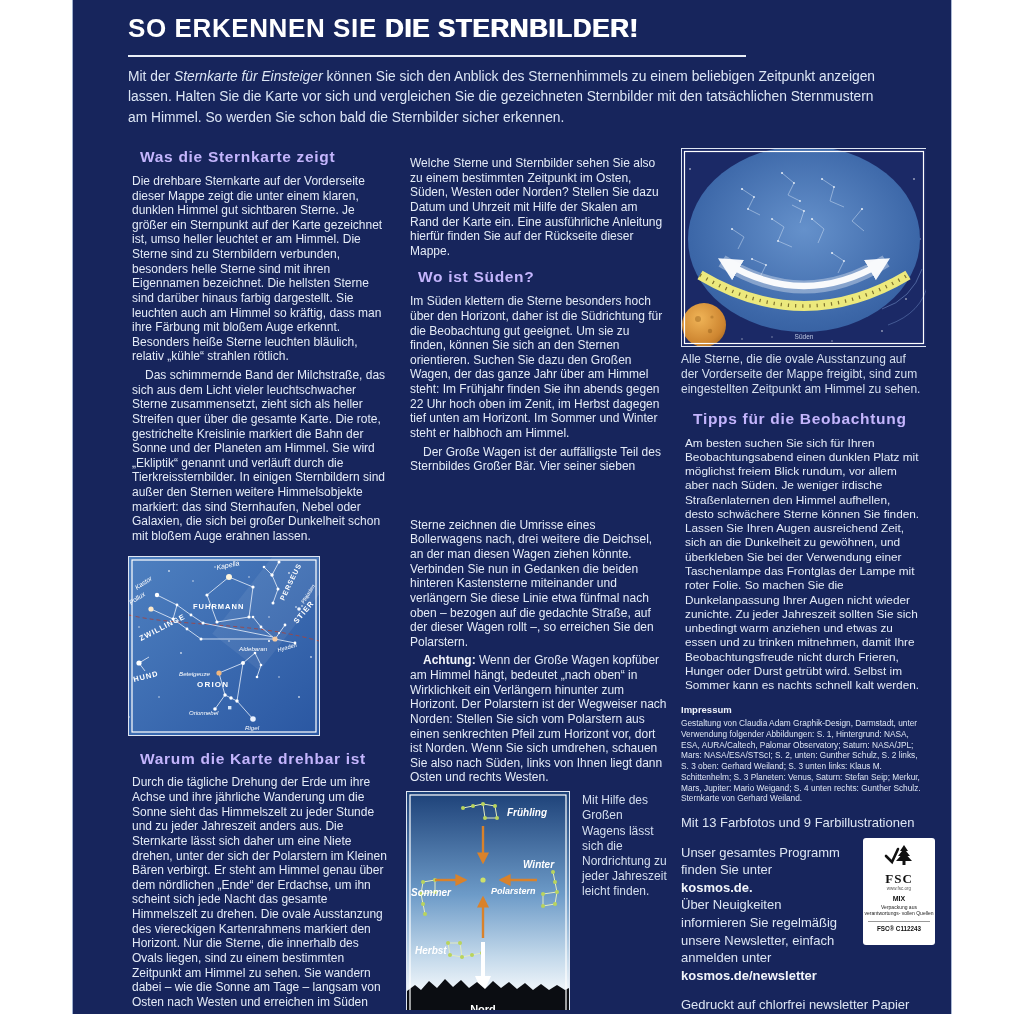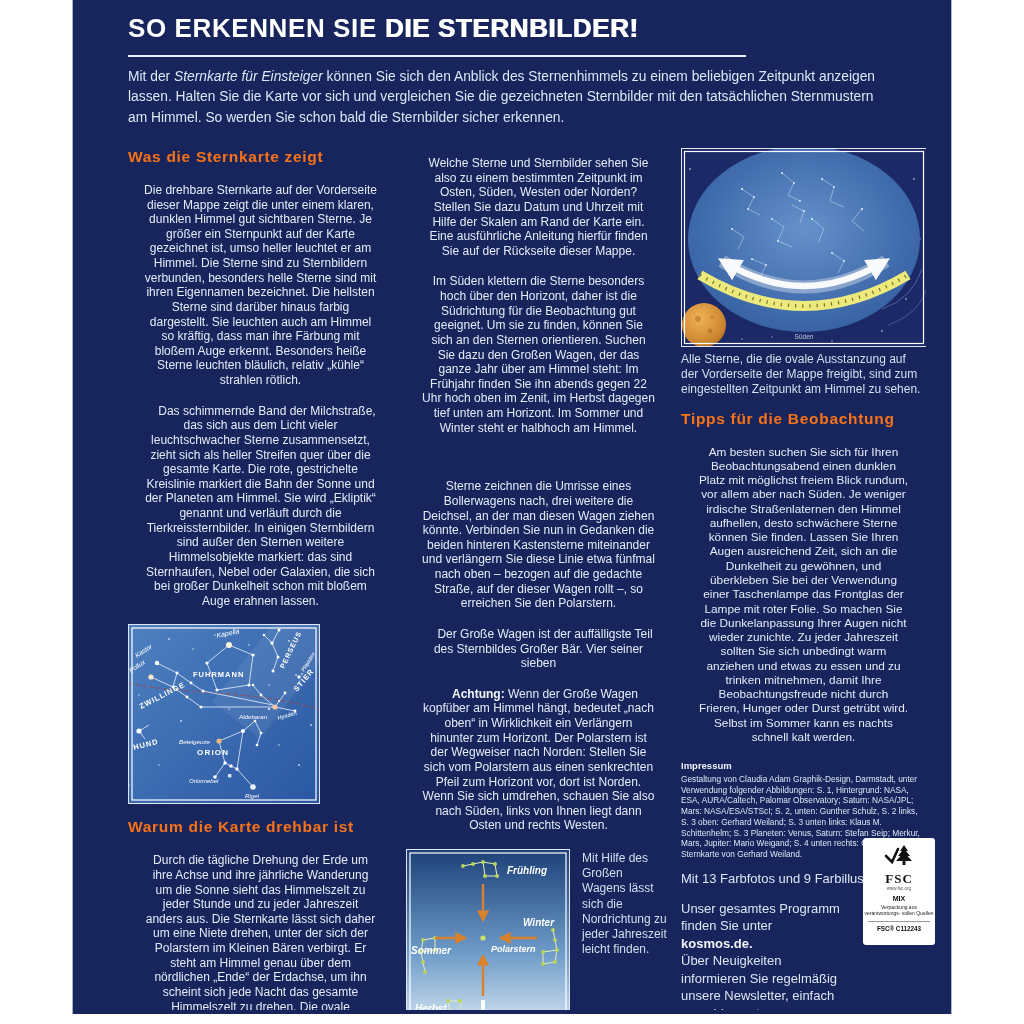--- a/index.html
+++ b/index.html
@@ -21,22 +21,22 @@
   .rule{position:absolute;left:55px;top:55px;width:618px;height:2px;background:#e9eef7;}
   .intro{
     position:absolute;left:55px;top:67px;width:768px;
     color:#dce6f5;font-size:13.8px;line-height:1.48;
   }
   .intro .it{font-style:italic;}
   .col{position:absolute;top:148px;height:862px;overflow:hidden;color:#e4ebf7;font-size:12px;line-height:1.22;}
   .col1{left:55px;width:265px;}
   .col2{left:333px;width:265px;}
   .col3{left:608px;width:245px;}
-  .sec-h{color:#f97316;font-weight:bold;font-size:15.5px;letter-spacing:.7px;margin:0 0 7px 0;}
-  .p{margin:16px;text-align:center;}
+  .sec-h{color:#c4b5fd;font-weight:bold;font-size:15.5px;letter-spacing:.7px;margin:0 0 7px 12px;}
+  .p{margin:4px;}
   .ind{text-indent:13px;}
   .mt10{margin-top:10px;}
   .mt12{margin-top:12px;}
   .mt14{margin-top:14px;}
   .mt44{margin-top:44px;}
   .fig{position:relative;border:1px solid #dfe6f2;line-height:0;}
   .fig svg{display:block;}
   .cap{font-size:12px;line-height:1.27;color:#d5dfef;margin-top:6px;}
   .figrow{display:flex;margin-top:6px;}
   .figrow .cap{width:86px;margin:2px 0 0 12px;}
@@ -189,23 +189,24 @@
         <rect x="3" y="3" width="184" height="172" fill="none" stroke="#ffffff" stroke-width="1.2"></rect>
       </svg>
     </div>
 
     <div class="sec-h mt14">Warum die Karte drehbar ist</div>
     <p class="p">Durch die tägliche Drehung der Erde um ihre Achse und ihre jährliche Wanderung um die Sonne sieht das Himmelszelt zu jeder Stunde und zu jeder Jahreszeit anders aus. Die Sternkarte lässt sich daher um eine Niete drehen, unter der sich der Polarstern im Kleinen Bären verbirgt. Er steht am Himmel genau über dem nördlichen „Ende“ der Erdachse, um ihn scheint sich jede Nacht das gesamte Himmelszelt zu drehen. Die ovale Ausstanzung des viereckigen Kartenrahmens markiert den Horizont. Nur die Sterne, die innerhalb des Ovals liegen, sind zu einem bestimmten Zeitpunkt am Himmel zu sehen. Sie wandern dabei – wie die Sonne am Tage – langsam von Osten nach Westen und erreichen im Süden ihre höchste Stellung.</p>
   </div>
 
   <div class="col col2">
     <p class="p" style="margin-top:8px;">Welche Sterne und Sternbilder sehen Sie also zu einem bestimmten Zeitpunkt im Osten, Süden, Westen oder Norden? Stellen Sie dazu Datum und Uhrzeit mit Hilfe der Skalen am Rand der Karte ein. Eine ausführliche Anleitung hierfür finden Sie auf der Rückseite dieser Mappe.</p>
+    <div class="sec-h mt10">Wo ist Süden?</div>
     <p class="p">Im Süden klettern die Sterne besonders hoch über den Horizont, daher ist die Südrichtung für die Beobachtung gut geeignet. Um sie zu finden, können Sie sich an den Sternen orientieren. Suchen Sie dazu den Großen Wagen, der das ganze Jahr über am Himmel steht: Im Frühjahr finden Sie ihn abends gegen 22 Uhr hoch oben im Zenit, im Herbst dagegen tief unten am Horizont. Im Sommer und Winter steht er halbhoch am Himmel.</p>
+    <p class="p ind">Der Große Wagen ist der auffälligste Teil des Sternbildes Großer Bär. Vier seiner sieben</p>
     <p class="p mt44">Sterne zeichnen die Umrisse eines Bollerwagens nach, drei weitere die Deichsel, an der man diesen Wagen ziehen könnte. Verbinden Sie nun in Gedanken die beiden hinteren Kastensterne miteinander und verlängern Sie diese Linie etwa fünfmal nach oben – bezogen auf die gedachte Straße, auf der dieser Wagen rollt –, so erreichen Sie den Polarstern.</p>
-    <p class="p ind">Der Große Wagen ist der auffälligste Teil des Sternbildes Großer Bär. Vier seiner sieben</p>
     <p class="p ind"><span class="bold">Achtung:</span><span> Wenn der Große Wagen kopfüber am Himmel hängt, bedeutet „nach oben“ in Wirklichkeit ein Verlängern hinunter zum Horizont. Der Polarstern ist der Wegweiser nach Norden: Stellen Sie sich vom Polarstern aus einen senkrechten Pfeil zum Horizont vor, dort ist Norden. Wenn Sie sich umdrehen, schauen Sie also nach Süden, links von Ihnen liegt dann Osten und rechts Westen.</span></p>
 
     <div class="figrow">
       <div class="fig" style="width:162px;height:228px;">
         <svg width="162" height="228" viewBox="0 0 162 228">
           <defs>
             <linearGradient id="sky2" x1="0" y1="0" x2="0" y2="1">
               <stop offset="0" stop-color="#1d4178"></stop>
                 <stop offset="0.45" stop-color="#6d9bc8"></stop>
               <stop offset="0.72" stop-color="#c2d8ea"></stop>

